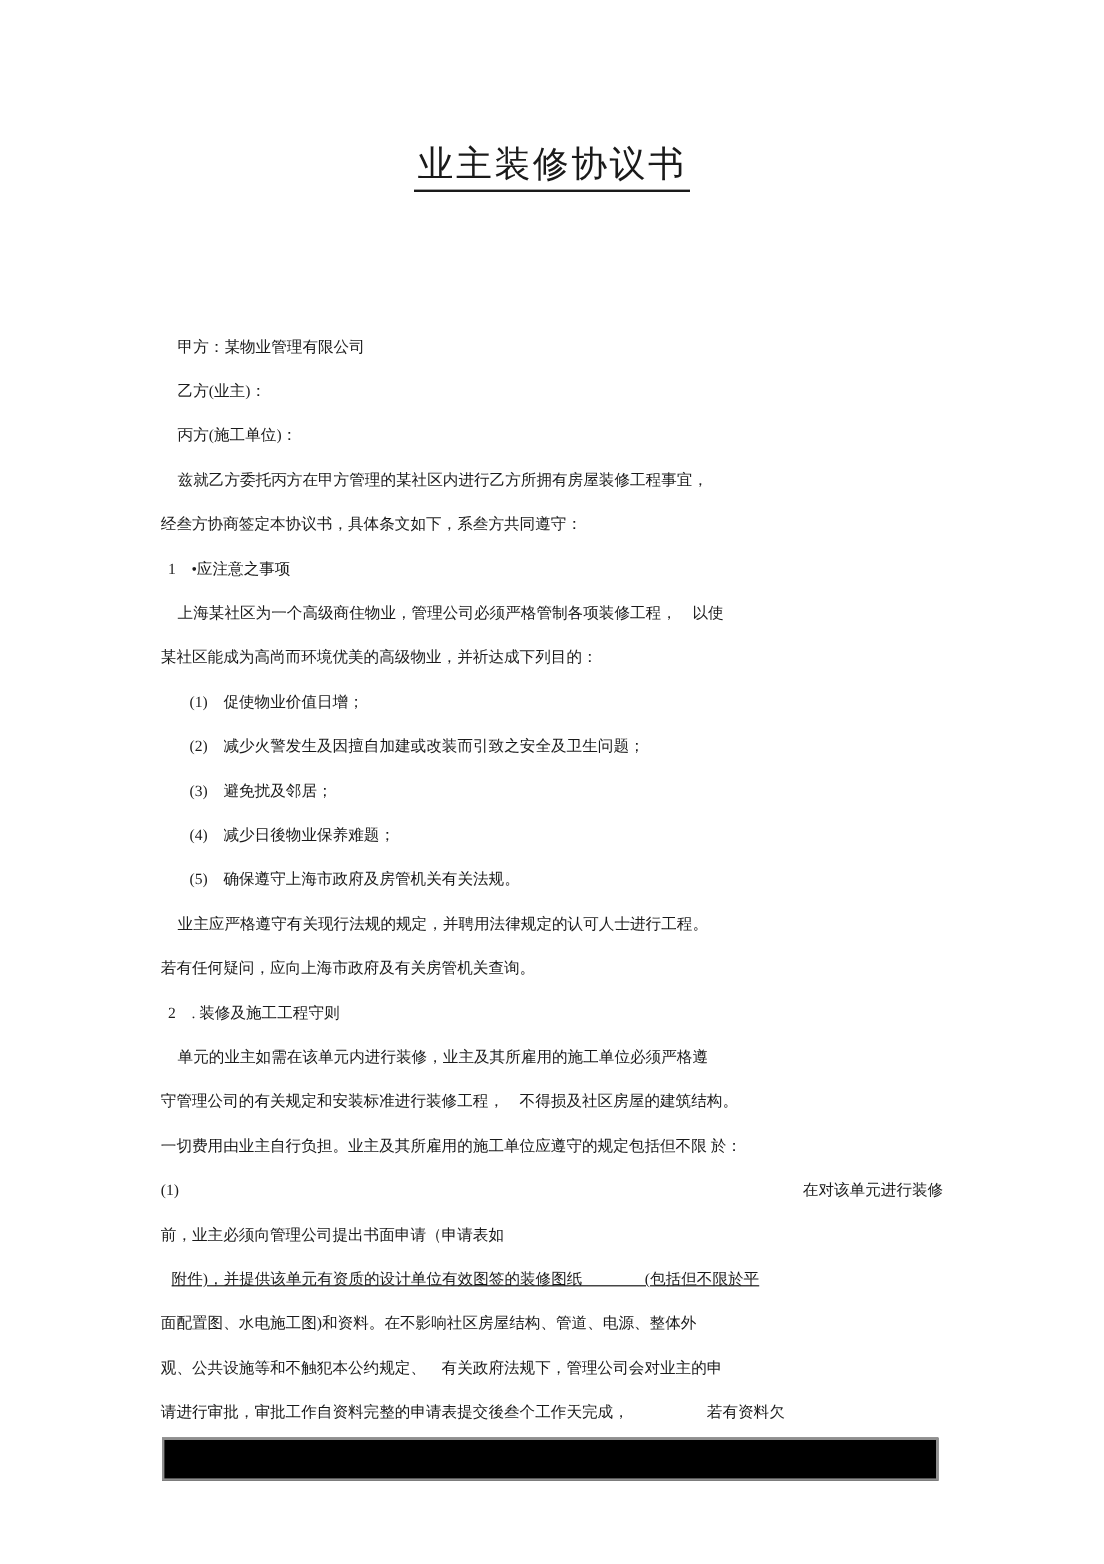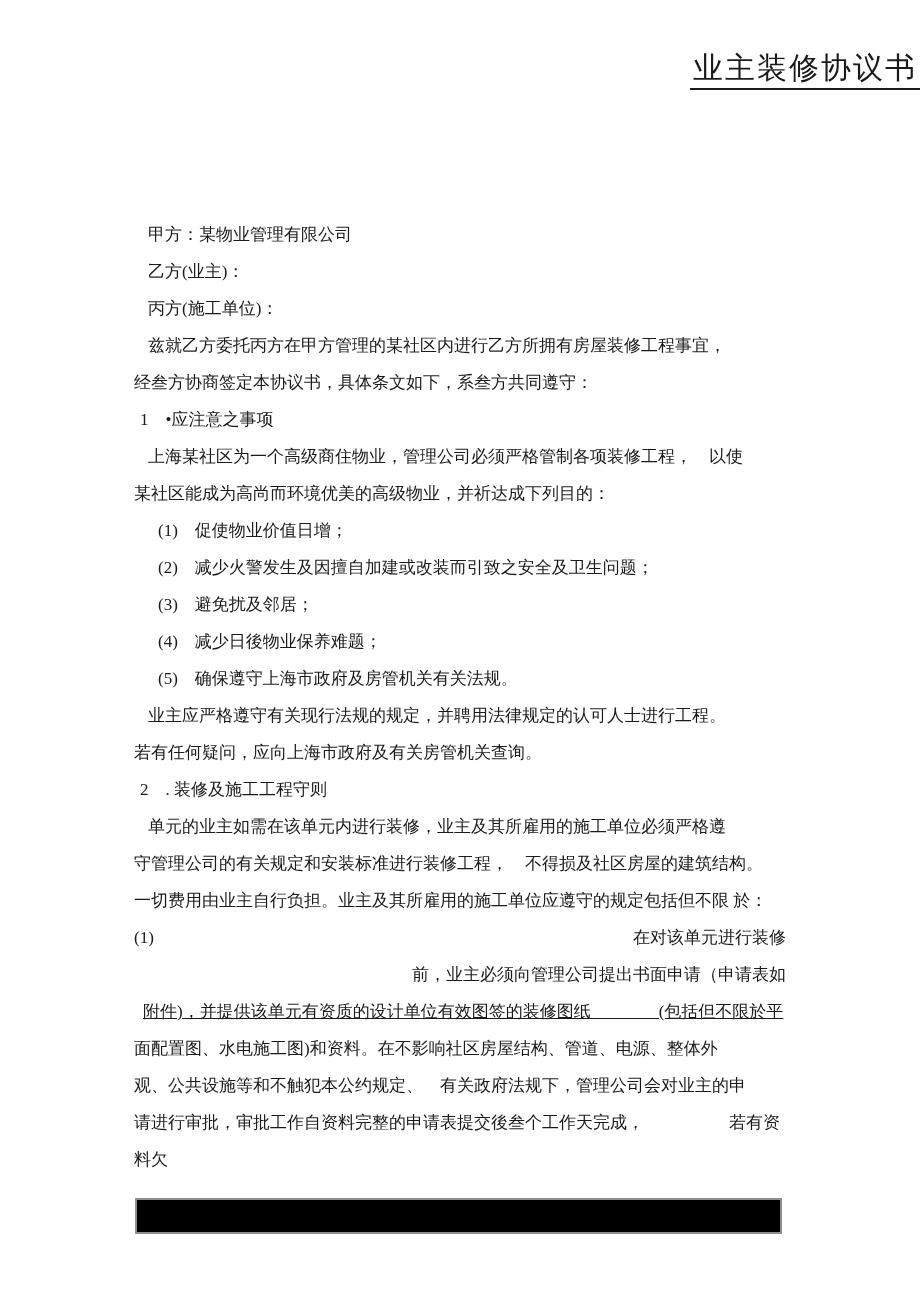--- a/index.html
+++ b/index.html
@@ -9,49 +9,49 @@
   body {
     position: relative;
     width: 920px;
     height: 1303px;
     background: #ffffff;
     color: #1a1a1a;
     font-family: "Liberation Serif", "DejaVu Serif", serif;
     overflow: hidden;
   }
   .title-wrap {
-    padding-top: 50px;
-    text-align: right;
+    padding-top: 120px;
+    text-align: center;
   }
   .doc-title {
     margin: 0;
     font-size: 30px;
     line-height: 36px;
     font-weight: 400;
     letter-spacing: 2px;
   }
   .doc-title .u {
     display: inline-block;
     border-bottom: 2px solid #1a1a1a;
     padding: 0 3px 2px 3px;
   }
   .content {
     padding-top: 110px;
-    margin: 16px 134px;
-    font-size: 17px;
+    margin: 0 134px;
+    font-size: 13px;
     line-height: 37px;
     white-space: pre-wrap;
   }
   .line { min-height: 37px; }
   .indent    { text-indent: 14px; }
   .indent-sm { text-indent: 9px; text-decoration: underline; }
   .plain     { text-indent: 0; }
   .heading   { text-indent: 6px; }
   .list      { padding-left: 24px; }
-  .center    { text-align: right; }
+  .center    { text-align: left; }
   .split {
     display: flex;
     justify-content: space-between;
   }
   .redacted-bar {
     position: absolute;
     left: 135px;
     top: 1198px;
     width: 647px;
     height: 36px;

